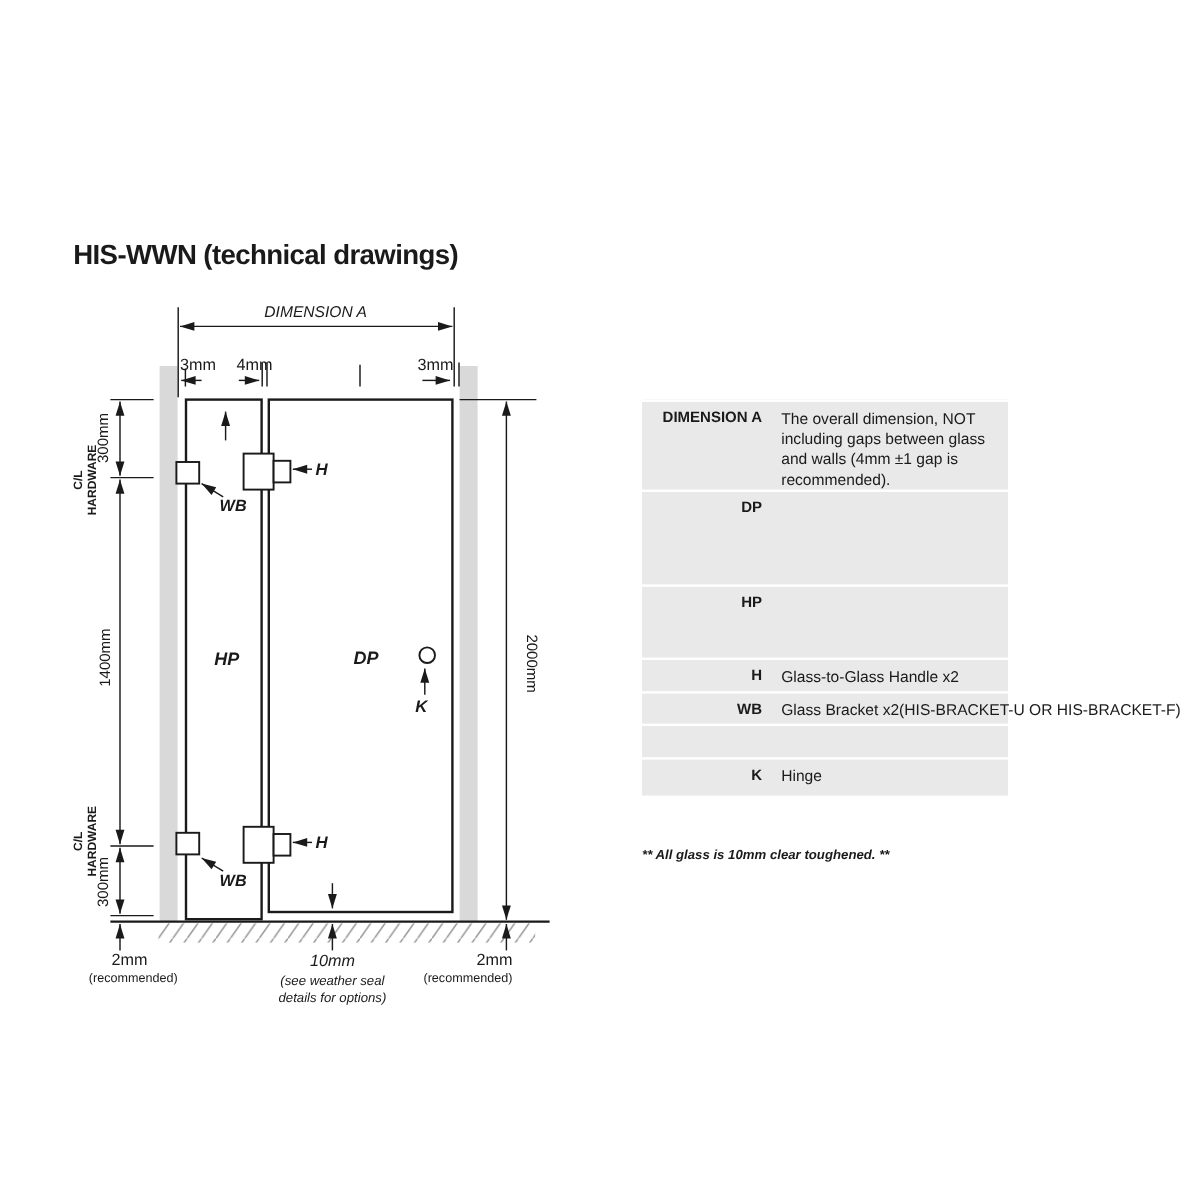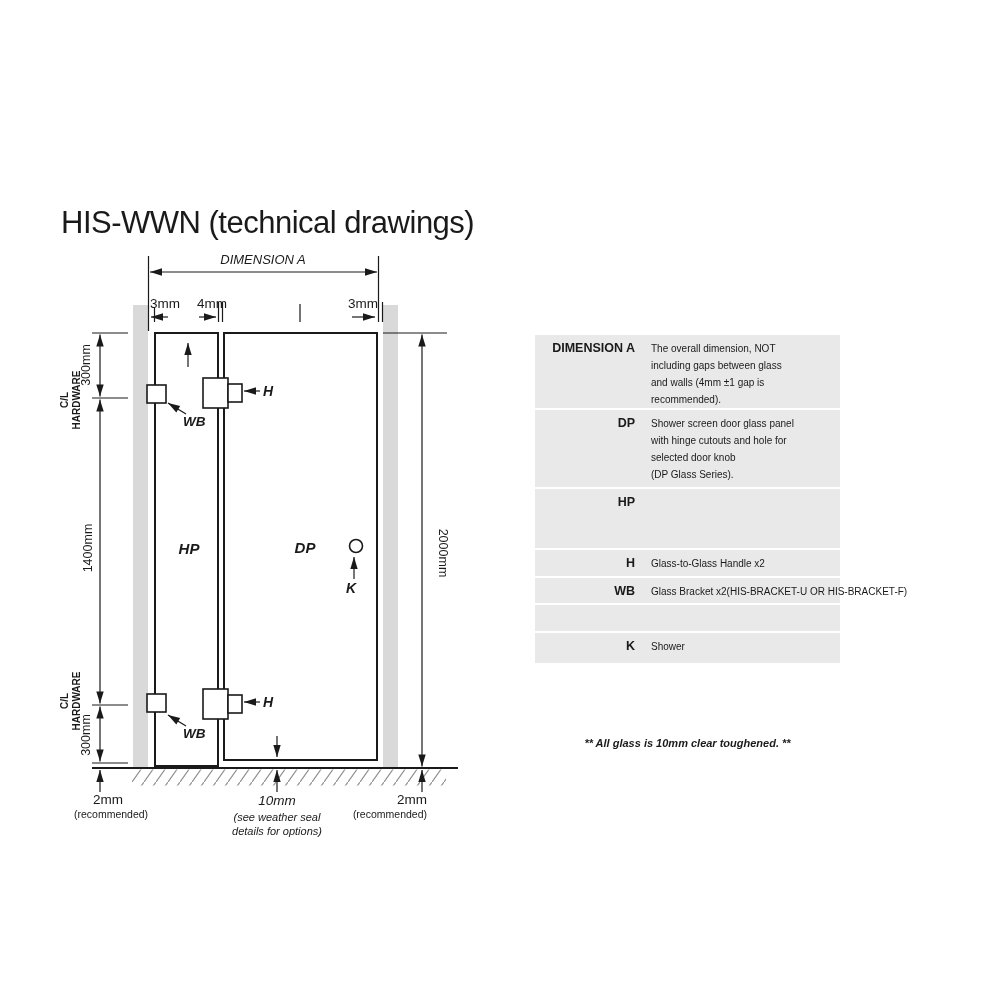--- a/index.html
+++ b/index.html
@@ -3,43 +3,43 @@
 <meta charset="utf-8">
 <style>
   :root{
     --line:#1a1a1a; --wall:#d9d9d9; --legend-bg:#e9e9e9;
     --glass-hatch:#b9b9b9; --floor-hatch:#8f8f8f;
   }
   html,body{margin:0;padding:0;}
   body{width:1000px;height:1000px;background:#ffffff;position:relative;
        font-family:"Liberation Sans", sans-serif;color:var(--line);overflow:hidden;}
   .stage{position:absolute;inset:0;width:1000px;height:1000px;}
-  .page-title{position:absolute;left:61px;top:184px;font-size:31px;font-weight:normal;
+  .page-title{position:absolute;left:61px;top:184px;font-size:23px;font-weight:bold;
               letter-spacing:-0.5px;white-space:nowrap;}
   svg.drawing{position:absolute;left:0;top:0;}
   svg text{fill:var(--line);font-family:"Liberation Sans", sans-serif;}
   .f-line{fill:var(--line);}
   .f-white{fill:#ffffff;}
   .f-wall{fill:var(--wall);}
   .edge{stroke:var(--line);stroke-width:2;fill:none;}
   .dim{stroke:var(--line);stroke-width:1.2;fill:none;}
   .hw{stroke:var(--line);stroke-width:1.6;fill:#ffffff;}
   
   .legend{position:absolute;left:535px;top:333px;width:305px;background:var(--legend-bg);}
   .legend-title{height:34px;box-sizing:border-box;padding:9px 0 0 18px;
                 font-size:17px;font-weight:bold;letter-spacing:0.2px;}
   .legend-row{display:flex;box-sizing:border-box;border-top:2px solid #ffffff;padding-top:5px;}
   .legend-row .term{width:116px;box-sizing:border-box;padding-right:16px;flex:none;
                     text-align:right;font-weight:bold;font-size:12.5px;line-height:17px;}
-  .legend-row .desc{width:186px;flex:none;font-size:10px;line-height:17px;
+  .legend-row .desc{width:186px;flex:none;font-size:13px;line-height:17px;
                     white-space:pre-line;}
   .legend-row .desc.nowrap{white-space:nowrap;overflow:visible;}
   .r0{height:75px;} .r1{height:79px;} .r2{height:61px;} .r3{height:28px;}
   .r4{height:27px;} .r5{height:28px;} .r6{height:32px;}
-  .legend-footnote{position:absolute;left:535px;top:737px;width:305px;text-align:center;
+  .legend-footnote{position:absolute;left:535px;top:707px;width:305px;
                    font-size:11px;font-style:italic;font-weight:600;}
 </style>
 </head>
 <body>
 
 <div class="stage">
 
   <h1 class="page-title">HIS-WWN (technical drawings)</h1>
 
   <svg class="drawing" width="1000" height="1000" viewBox="0 0 1000 1000" aria-hidden="true">
@@ -156,40 +156,36 @@
   <div class="legend">
     <div class="legend-row r0">
       <div class="term">DIMENSION A</div>
       <div class="desc">The overall dimension, NOT
 including gaps between glass
 and walls (4mm ±1 gap is
 recommended).</div>
     </div>
     <div class="legend-row r1">
       <div class="term">DP</div>
-      <div class="desc">Shower screen door glass panel
-with hinge cutouts and hole for
-selected door knob
-(DP Glass Series).</div>
     </div>
     <div class="legend-row r2">
       <div class="term">HP</div>
     </div>
     <div class="legend-row r3">
       <div class="term">H</div>
       <div class="desc">Glass-to-Glass Handle x2</div>
     </div>
     <div class="legend-row r4">
       <div class="term">WB</div>
       <div class="desc nowrap">Glass Bracket x2(HIS-BRACKET-U OR HIS-BRACKET-F)</div>
     </div>
     <div class="legend-row r5">
       <div class="term"></div>
       <div class="desc"></div>
     </div>
     <div class="legend-row r6">
       <div class="term">K</div>
-      <div class="desc">Shower</div>
+      <div class="desc">Hinge</div>
     </div>
   </div>
   <div class="legend-footnote">** All glass is 10mm clear toughened. **</div>
 
 </div>
 
 </body></html>

